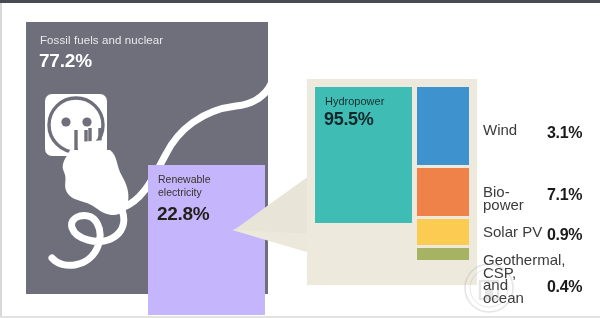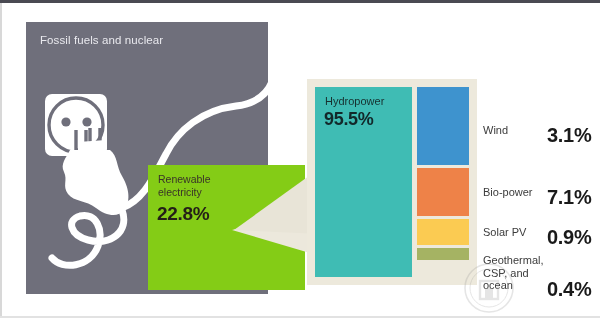--- a/index.html
+++ b/index.html
@@ -72,23 +72,22 @@
   .plug-art {
     position: absolute;
     left: 26px; top: 80px;
     width: 250px; height: 214px;
   }
 
   
   .renew-box {
     position: absolute;
     left: 148px; top: 165px;
-    width: 117px; height: 125px;
-    background: #84cc16;
-    padding-left: 40px;
+    width: 117px; height: 150px;
+    background: #c4b5fd;
   }
   .renew-label {
     position: absolute;
     left: 10px; top: 8px;
     font-size: 10.5px;
     color: #3a3329;
     line-height: 12.5px;
     width: 80px;
   }
   .renew-value {
@@ -112,21 +111,21 @@
     position: absolute;
     left: 307px; top: 79px;
     width: 170px; height: 206px;
     background: #ede9dc;
   }
   .tile {
     position: absolute;
   }
   .tile-hydro {
     left: 8px; top: 8px;
-    width: 97px; height: 190px;
+    width: 97px; height: 136px;
     background: #3fbcb4;
   }
   .tile-wind {
     left: 110px; top: 8px;
     width: 52px; height: 78px;
     background: #3e93ce;
   }
   .tile-bio {
     left: 110px; top: 89px;
     width: 52px; height: 48px;
@@ -159,29 +158,29 @@
   }
 
   
   .legend-row {
     position: absolute;
     left: 483px;
   }
   .legend-name {
     position: absolute;
     left: 0;
-    font-size: 11px;
+    font-size: 15px;
     color: #3b3b3b;
     line-height: 12.5px;
     width: 62px;
   }
   .legend-val {
     position: absolute;
     left: 64px;
-    font-size: 20px;
+    font-size: 16px;
     font-weight: bold;
     color: #1a1a1a;
     letter-spacing: -0.3px;
     white-space: nowrap;
   }
   .row-wind  { top: 124px; }
   .row-bio   { top: 186px; }
   .row-solar { top: 226px; }
   .row-geo   { top: 254px; }
   .row-geo .legend-val { top: 24px; }
@@ -199,20 +198,21 @@
 <body>
 
 <div id="stage">
 
   <div class="top-rule"></div>
   <div class="left-rule"></div>
   <div class="bottom-rule"></div>
 
   <div class="fossil-panel">
     <div class="fossil-label">Fossil fuels and nuclear</div>
+    <div class="fossil-value">77.2%</div>
   </div>
 
   <div class="socket"></div>
 
   <svg class="plug-art" viewBox="0 0 250 214">
 
     <circle cx="50" cy="45" r="27" fill="none" stroke="#6f6f7b" stroke-width="3.4"></circle>
 
     <circle cx="40" cy="42" r="4.6" fill="#6f6f7b"></circle>
     <circle cx="61" cy="42" r="4.6" fill="#6f6f7b"></circle>

